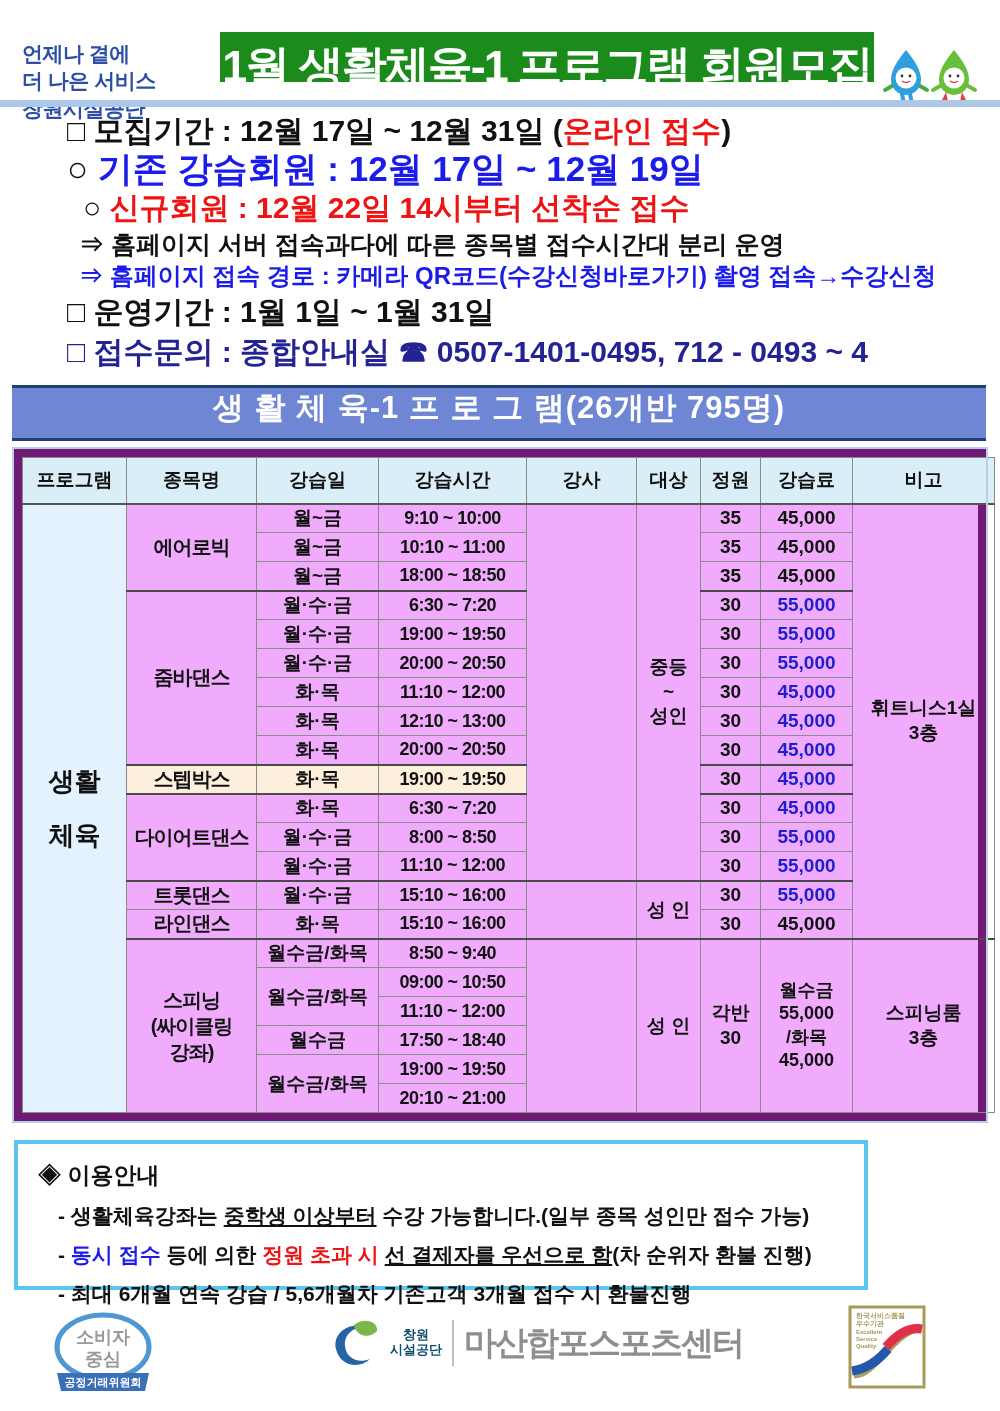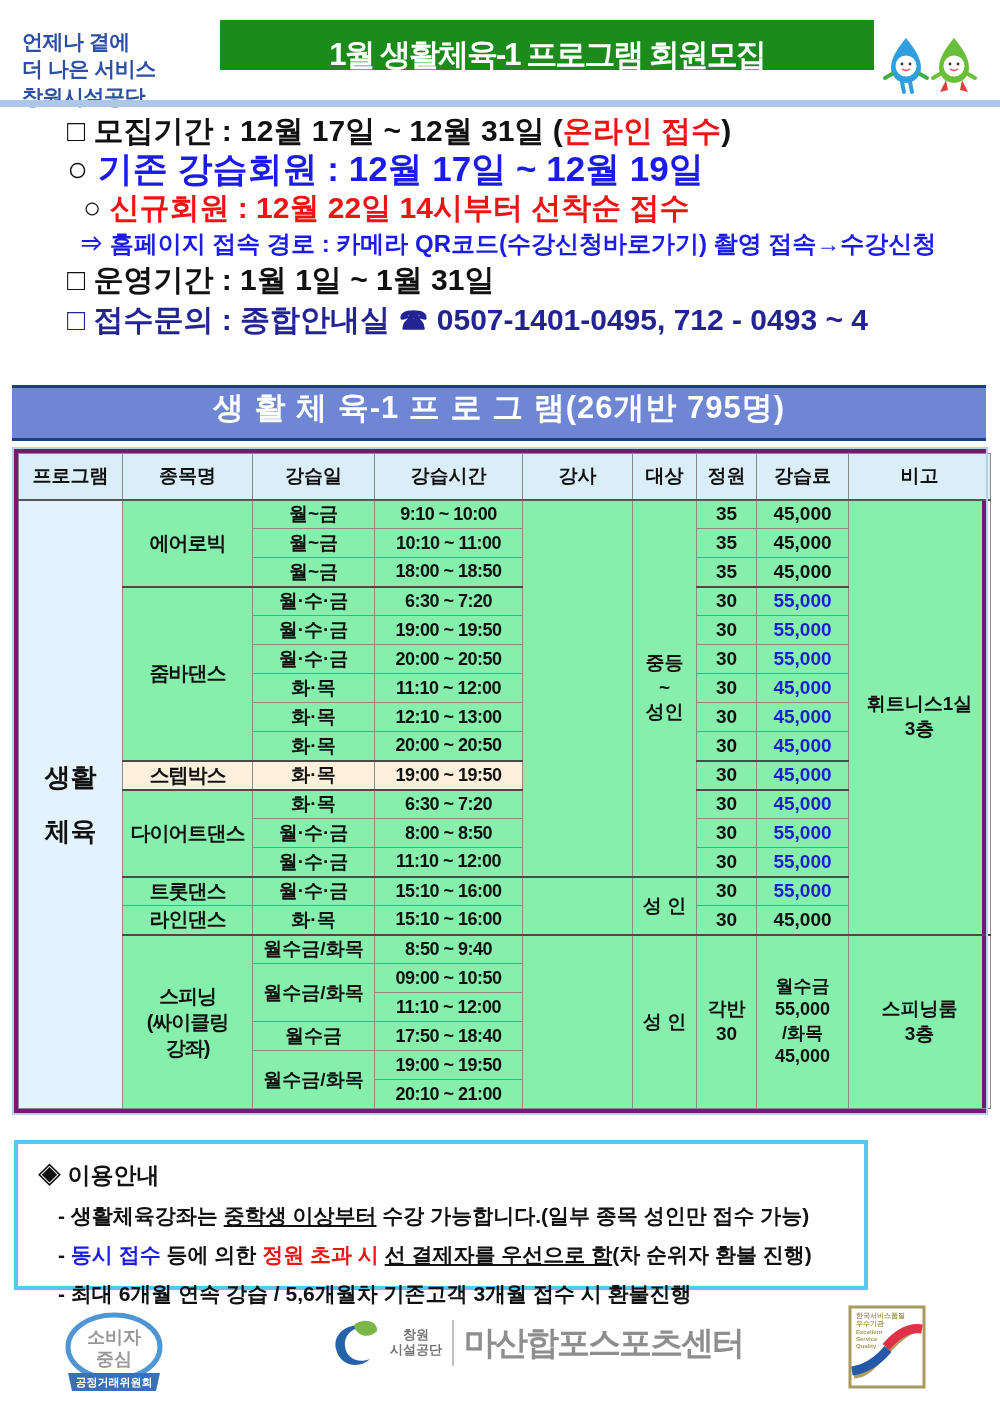--- a/index.html
+++ b/index.html
@@ -1,22 +1,22 @@
 <!DOCTYPE html>
 <html><head>
 <meta charset="utf-8">
 <style>
   * { margin:0; padding:0; box-sizing:border-box; }
   body { background:#fff; font-family:"Liberation Sans", sans-serif; }
   #page { position:relative; width:1000px; height:1411px; background:#fff; overflow:hidden; font-weight:bold; }
 
   
-  .header { position:absolute; top:20px; left:22px; right:16px; display:flex; align-items:stretch; gap:6px; }
+  .header { position:absolute; top:32px; left:22px; right:16px; display:flex; align-items:stretch; gap:6px; }
   .tagline { width:192px; color:#2b4fa5; font-size:21px; line-height:1.22; padding-top:8px; letter-spacing:-0.5px; }
-  .title-banner { flex:1; background:#1b8b1b; color:#fff; height:50px; font-size:31px; line-height:70px; text-align:center; letter-spacing:-2px; white-space:nowrap; }
+  .title-banner { flex:1; background:#1b8b1b; color:#fff; height:50px; font-size:45px; line-height:70px; text-align:center; letter-spacing:-2px; white-space:nowrap; }
   .mascots { width:104px; display:flex; align-items:center; justify-content:center; }
 
   .divider { position:absolute; top:100px; left:0; width:1000px; height:7px; background:#adc7e8; }
 
   
   .notice { position:absolute; top:112px; left:30px; right:8px; }
   .nline { white-space:nowrap;padding-left:37px; }
   .n1 { font-size:30px; line-height:38px; color:#111; }
   .n2 { font-size:35px; line-height:38px; }
   .n3 { font-size:30px; line-height:40px; margin-left:16px; }
@@ -25,44 +25,44 @@
   .n6 { font-size:30px; line-height:40px; color:#111; }
   .n7 { font-size:30px; line-height:40px; color:#232394; }
   .blue { color:#1b1bec; }
   .red { color:#ee1414; }
   .black { color:#111; }
   .ul { text-decoration:underline; }
 
   .banner2 { position:absolute; top:385px; left:12px; right:14px; height:56px; background:#6e86d4; border-top:3px solid #1f3f77; border-bottom:3px solid #1f3f77; color:#fff; font-size:31px; line-height:39px; text-align:center; letter-spacing:1px; white-space:nowrap; }
 
   
-  .table-wrap { position:absolute; top:449px; left:14px; width:972px; border:4px solid #701a75; outline:2px solid #b9cfe6; background:#86efac; }
+  .table-wrap { position:absolute; top:449px; left:14px; width:972px; border:8px solid #701a75; outline:2px solid #b9cfe6; background:#f0abfc; }
   table { border-collapse:collapse; width:100%; table-layout:fixed; }
   th, td { border:1px solid #8a8a8a; text-align:center; vertical-align:middle; font-weight:bold; padding:0; }
   th { height:46px; background:#daeef8; font-size:19px; color:#111; border-bottom:2px solid #555; }
   td { height:29px; font-size:19px; color:#111; }
   .program-col { background:#e3f2fc; font-size:26px; line-height:2.1; white-space:pre-line; }
   .subject { font-size:20px; letter-spacing:-1px; }
   .time { font-size:18px; letter-spacing:-0.5px; white-space:nowrap; }
   .pre { white-space:pre-line; line-height:1.3; }
   .fee-blue { color:#1d1dd2; }
   .fee-black { color:#111; }
   .hl { background:#fcf0dc; }
   tr.g td { border-top:2px solid #4a4a4a; }
 
   
   .info-box { position:absolute; top:1140px; left:14px; width:854px; height:150px; border:4px solid #5ac6ef; background:#fff; padding:16px 20px; }
   .ib-title { font-size:23px; color:#111; }
   .ib-line { font-size:21px; margin-top:11px; margin-left:20px; white-space:nowrap; color:#111; }
 
   
   .footer { position:absolute; top:1305px; left:0; width:1000px; height:100px; }
-  .badge { position:absolute; left:60px; top:4px; }
+  .badge { position:absolute; left:49px; top:4px; }
   .cw-logo { position:absolute; left:328px; top:12px; display:flex; align-items:center; gap:10px; }
-  .cw-text { color:#737373; font-size:13px; line-height:1.15; text-align:center; }
+  .cw-text { color:#0c4a6e; font-size:13px; line-height:1.15; text-align:center; }
   .cw-div { width:2px; height:46px; background:#c0c0c0; }
   .cw-name { color:#8e8e8e; font-size:33px; letter-spacing:-2px; white-space:nowrap; }
   .cert { position:absolute; right:74px; top:0; }
 </style>
 </head>
 <body>
 
 <div id="page">
 
   <div class="header">
@@ -89,20 +89,21 @@
       </svg>
     </div>
   </div>
 
   <div class="divider"></div>
 
   <div class="notice">
     <div class="nline n1"><span class="black">□</span><span class="black"> 모집기간 : 12월 17일 ~ 12월 31일 (</span><span class="red">온라인 접수</span><span class="black">)</span></div>
     <div class="nline n2"><span class="black">○</span><span class="blue"> 기존 강습회원 : 12월 17일 ~ 12월 19일</span></div>
     <div class="nline n3"><span class="black">○</span><span class="red"> 신규회원 : 12월 22일 14시부터 선착순 접수</span></div>
+    <div class="nline n4"><span>⇒</span><span> 홈페이지 서버 접속과다에 따른 종목별 접수시간대 분리 운영</span></div>
     <div class="nline n5"><span class="blue">⇒</span><span class="blue"> 홈페이지 접속 경로 : 카메라 QR코드(수강신청바로가기) 촬영 접속→수강신청</span></div>
     <div class="nline n6"><span>□</span><span> 운영기간 : 1월 1일 ~ 1월 31일</span></div>
     <div class="nline n7"><span>□</span><span> 접수문의 : 종합안내실 ☎ 0507-1401-0495, 712 - 0493 ~ 4</span></div>
   </div>
 
   <div class="banner2">생 활 체 육-1    프 로 그 램(26개반 795명)</div>
 
   <div class="table-wrap">
     <table>
       <colgroup>

